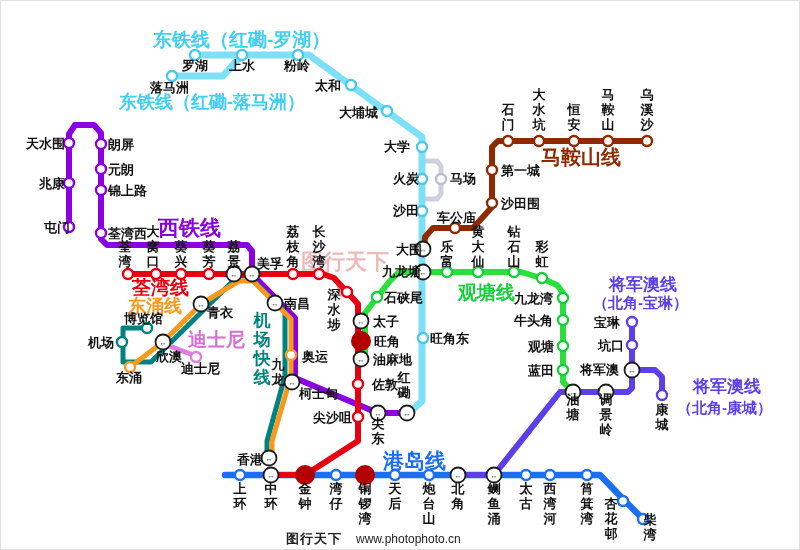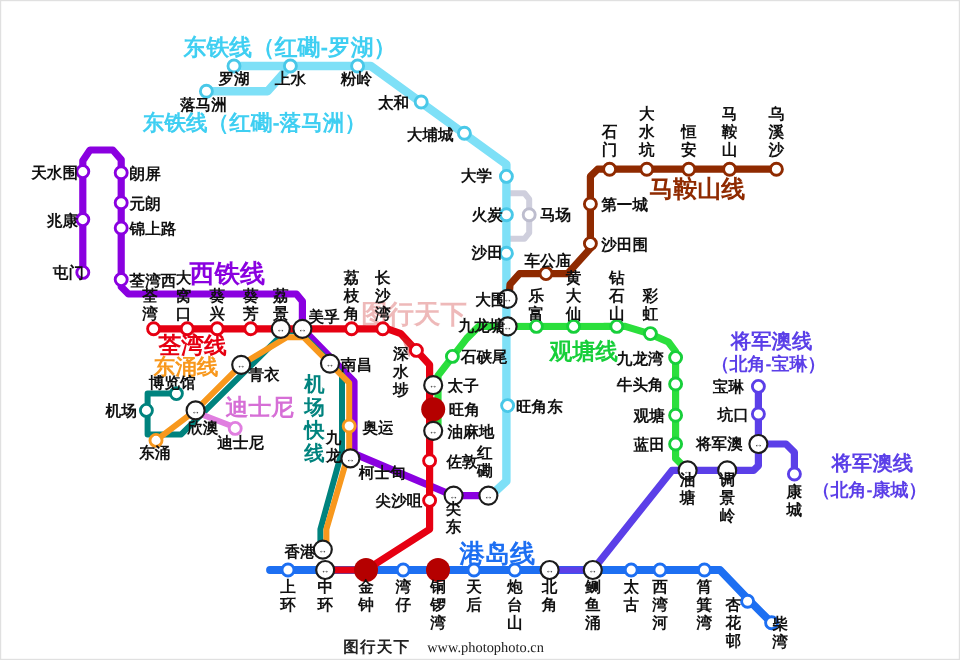--- a/index.html
+++ b/index.html
@@ -1,21 +1,21 @@
 <!DOCTYPE html>
 <html><head>
 <meta charset="utf-8">
 <style>
   html,body{margin:0;padding:0;background:#ffffff;}
   .page{position:relative;width:800px;height:550px;background:#ffffff;border:1px solid #e0e0e0;box-sizing:border-box;overflow:hidden;
         font-family:"Liberation Sans","DejaVu Sans",sans-serif;}
   .map-svg{position:absolute;left:0;top:0;width:800px;height:550px;}
   .footer{position:absolute;left:285px;top:529px;display:flex;gap:14px;align-items:baseline;color:#222;}
   .footer .brand{font-size:13px;font-weight:700;letter-spacing:1px;}
-  .footer .url,.footer .num{font-family:Liberation Serif, serif;font-size:12px;}
+  .footer .url,.footer .num{font-family:Liberation Sans, sans-serif;font-size:12px;}
   text{font-family:"Liberation Sans","DejaVu Sans",sans-serif;}
 </style>
 </head>
 <body>
 
 <div class="page">
   <svg class="map-svg" viewBox="0 0 800 550" xmlns="http://www.w3.org/2000/svg">
       <polyline points="421,160 436,160 440,165 440,193 436,198 421,198" fill="none" stroke="#CFCFDD" stroke-width="5" stroke-linejoin="round" stroke-linecap="round"></polyline>
       <polyline points="194,54 241,54 308,54 421,136 421,400 408,412" fill="none" stroke="#7EE0F7" stroke-width="7" stroke-linejoin="round" stroke-linecap="round"></polyline>
       <polyline points="171,75 222,75 238,57" fill="none" stroke="#7EE0F7" stroke-width="7" stroke-linejoin="round" stroke-linecap="round"></polyline>

